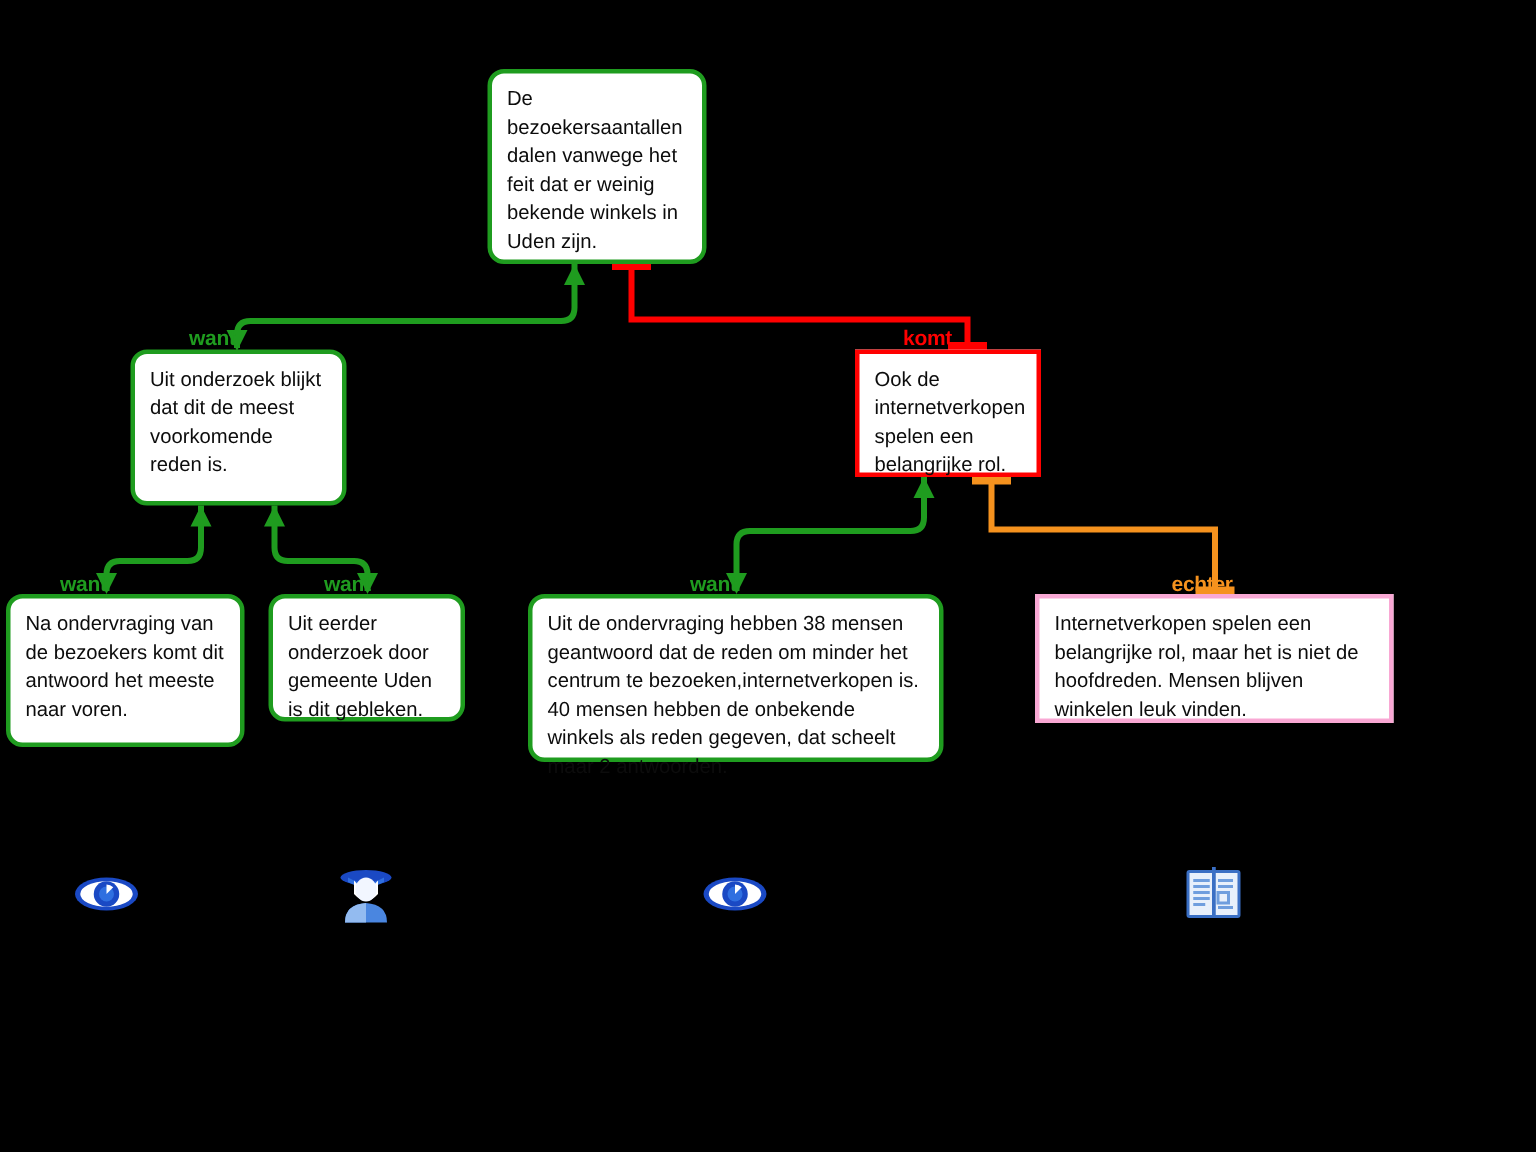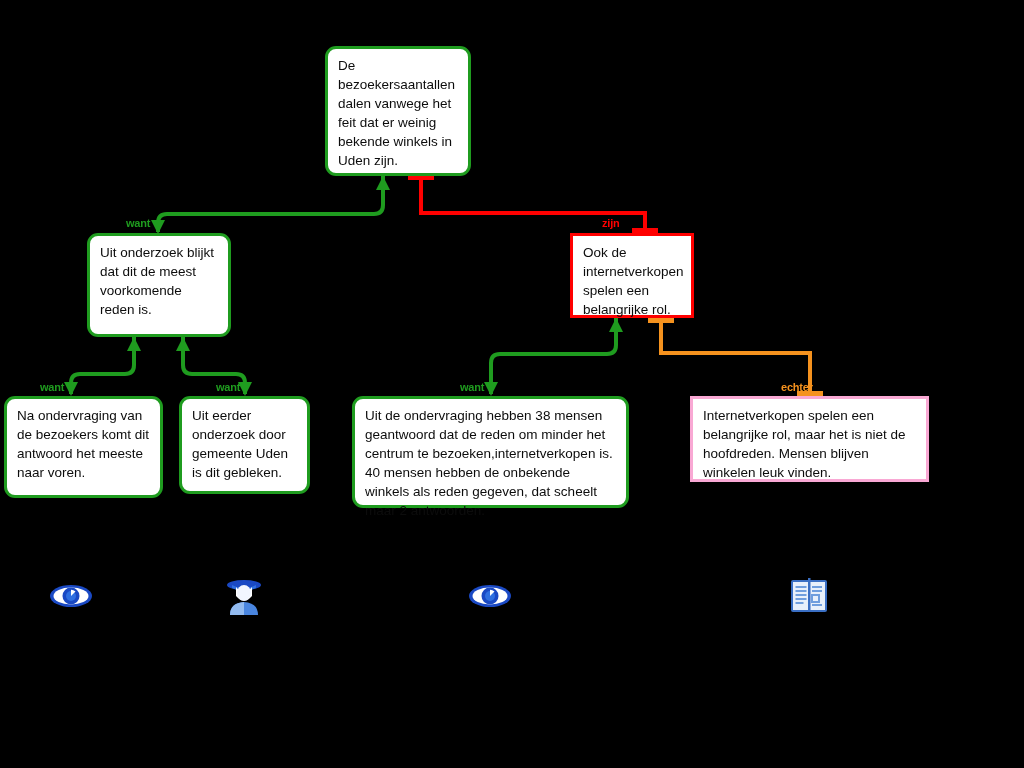--- a/index.html
+++ b/index.html
@@ -45,21 +45,21 @@
   .node-red {
     border: 3px solid #ff0000;
     border-radius: 0;
   }
   .node-orange {
     border: 3px solid #f9a8d4;
     border-radius: 0;
   }
   .edge-label {
     position: absolute;
-    font-size: 11px;
+    font-size: 14px;
     font-weight: bold;
     font-family: "Liberation Sans", sans-serif;
     letter-spacing: -0.2px;
     white-space: nowrap;
   }
   .lbl-green { color: #1f9c1f; }
   .lbl-red   { color: #ff0000; }
   .lbl-orange{ color: #f5921e; margin-left: 12px; }
 
   .icon {
@@ -114,28 +114,28 @@
   </svg>
 
   <div class="node node-green" style="left:325px; top:46px; width:146px; height:130px;">De bezoekersaantallen dalen vanwege het feit dat er weinig bekende winkels in Uden zijn.</div>
 
   <div class="node node-green" style="left:87px; top:233px; width:144px; height:104px;">Uit onderzoek blijkt dat dit de meest voorkomende reden is.</div>
 
   <div class="node node-red" style="left:570px; top:233px; width:124px; height:85px;">Ook de internetverkopen spelen een belangrijke rol.</div>
 
   <div class="node node-green" style="left:4px; top:396px; width:159px; height:102px;">Na ondervraging van de bezoekers komt dit antwoord het meeste naar voren.</div>
 
-  <div class="node node-green" style="left:179px; top:396px; width:131px; height:98px;">Uit eerder onderzoek door gemeente Uden is dit gebleken.</div>
+  <div class="node node-green" style="left:179px; top:396px; width:131px; height:85px;">Uit eerder onderzoek door gemeente Uden is dit gebleken.</div>
 
   <div class="node node-green" style="left:352px; top:396px; width:277px; height:112px;">Uit de ondervraging hebben 38 mensen geantwoord dat de reden om minder het centrum te bezoeken,internetverkopen is. 40 mensen hebben de onbekende winkels als reden gegeven, dat scheelt maar 2 antwoorden.</div>
 
   <div class="node node-orange" style="left:690px; top:396px; width:239px; height:86px;">Internetverkopen spelen een belangrijke rol, maar het is niet de hoofdreden. Mensen blijven winkelen leuk vinden.</div>
 
   <div class="edge-label lbl-green" style="left:126px; top:217px;">want</div>
-  <div class="edge-label lbl-red" style="left:602px; top:217px;">zijn</div>
+  <div class="edge-label lbl-red" style="left:602px; top:217px;">komt</div>
   <div class="edge-label lbl-green" style="left:40px; top:381px;">want</div>
   <div class="edge-label lbl-green" style="left:216px; top:381px;">want</div>
   <div class="edge-label lbl-green" style="left:460px; top:381px;">want</div>
   <div class="edge-label lbl-orange" style="left:769px; top:381px;">echter</div>
 
   <div class="icon" style="left:49px; top:576px;">
     <svg width="44" height="40" viewBox="0 0 44 40">
       <ellipse cx="22" cy="20" rx="21" ry="11" fill="#1a49c4"></ellipse>
       <ellipse cx="22" cy="20" rx="17.5" ry="8.5" fill="#ffffff"></ellipse>
       <circle cx="22" cy="20" r="8.5" fill="#1a49c4"></circle>

